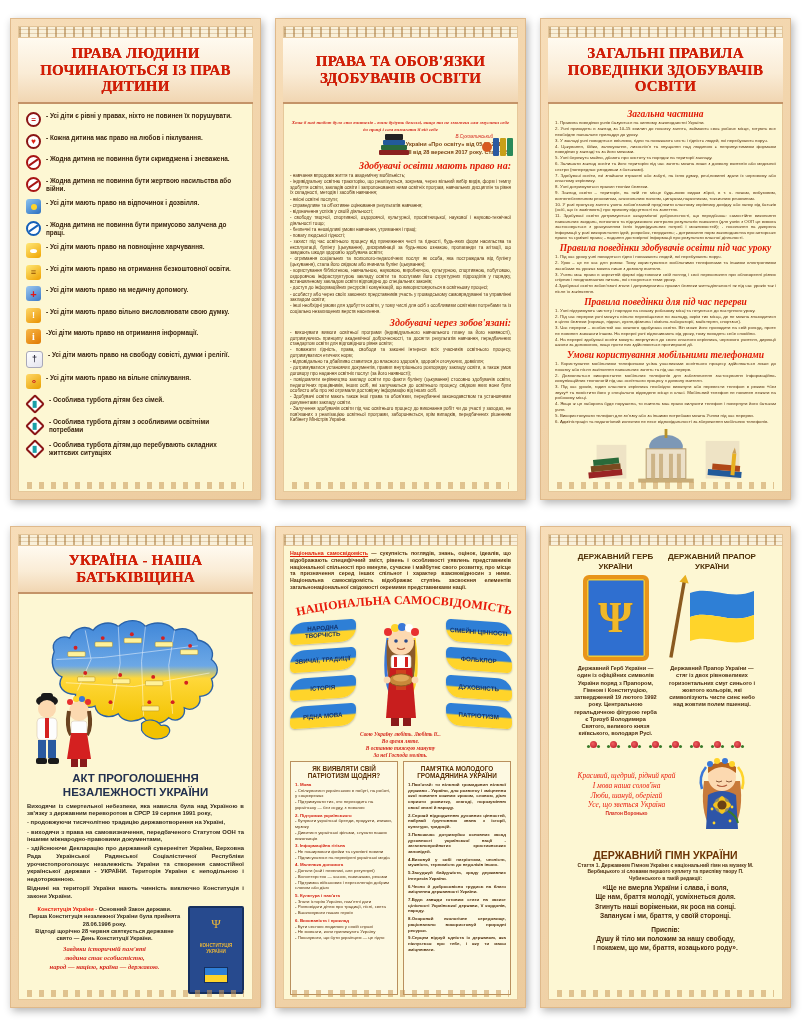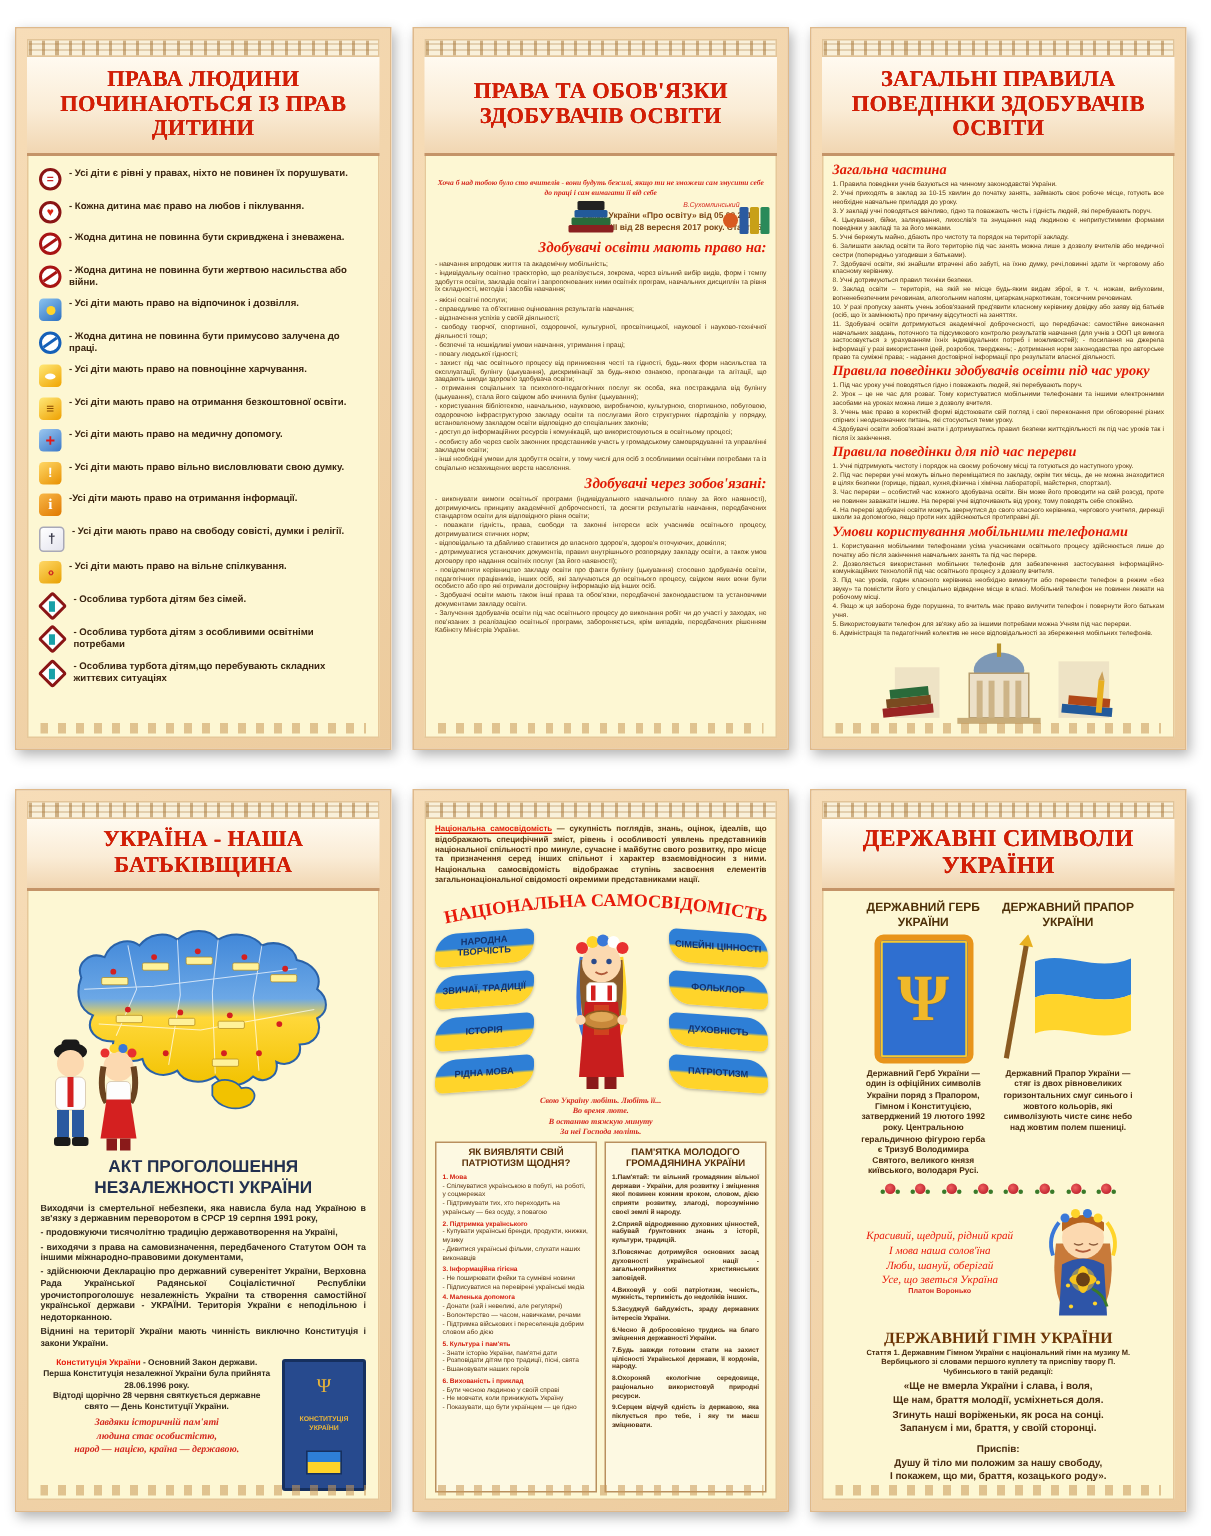--- a/index.html
+++ b/index.html
@@ -63,21 +63,21 @@
   .lawref{color:#7a4515;font-weight:bold;font-size:5.6px;line-height:1.35;text-align:center;margin:1px 0 2px;}
   .script-h{font-family:"Liberation Serif",serif;font-style:italic;font-weight:bold;color:#e01b05;
        text-align:center;font-size:10px;margin:2px 0 2px;}
   .dense{font-size:4.55px;line-height:1.24;color:#57320f;text-align:justify;}
   .dense div{margin-bottom:.5px;}
   .bookstack{position:absolute;width:34px;height:22px;}
   .bookstack i{position:absolute;border-radius:1px;}
   
   .p3body{padding:3px 6px;}
   .sec-h{font-family:"Liberation Serif",serif;font-style:italic;font-weight:bold;color:#e01b05;
-       font-size:9.5px;margin:2px 0 1px;}
+       text-align:center;font-size:9.5px;margin:2px 0 1px;}
   .dense3{font-size:4.4px;line-height:1.25;color:#55300e;text-align:justify;}
   .dense3 div{margin-bottom:.5px;}
   .school-illus{margin:2px auto 0;display:block;}
   
   .p4body{padding:5px 8px;}
   .mapwrap{position:relative;height:170px;flex:none;}
   .act-h{font-family:"Liberation Sans",sans-serif;font-weight:bold;color:#22304f;text-align:center;
        font-size:11.5px;line-height:1.2;margin:3px 0 3px;}
   .act-text{font-size:5.9px;line-height:1.3;font-weight:bold;color:#33291c;text-align:justify;}
   .act-text div{margin-bottom:1.5px;}
@@ -125,21 +125,21 @@
   .herb .tz{color:#f0b82a;font-family:"Liberation Serif",serif;font-weight:bold;font-size:44px;line-height:.9;
        text-shadow:0 0 1px #8a5a00;}
   .symdesc{font-size:5.6px;line-height:1.3;font-weight:bold;color:#4a2c10;text-align:center;margin-top:4px;}
   .garland{display:flex;justify-content:space-around;margin:3px 10px;}
   .rose{width:7px;height:7px;border-radius:50%;background:radial-gradient(circle at 40% 40%,#f06060,#b01020);
        box-shadow:5px 2px 0 -2px #3a7a2a,-5px 2px 0 -2px #3a7a2a;}
   .poemrow{display:flex;align-items:center;gap:4px;}
   .poem{flex:1;color:#e81a0a;font-style:italic;font-family:"Liberation Serif",serif;font-weight:normal;
        font-size:7.4px;line-height:1.32;text-align:center;white-space:pre-line;}
   .poet{color:#d4281e;font-weight:bold;font-size:4.8px;text-align:center;margin-top:1px;}
-  .hymn-h{font-weight:bold;color:#6b3405;font-size:10.5px;text-align:center;margin:2px 0 1px;font-family:Liberation Serif, serif;}
+  .hymn-h{font-weight:bold;color:#6b3405;font-size:10.5px;text-align:center;margin:12px 0 1px;}
   .hymn-art{font-size:5px;line-height:1.3;font-weight:bold;color:#4a2c10;text-align:center;}
   .hymn-verse{font-size:6.6px;line-height:1.4;font-weight:bold;color:#4a2c10;text-align:center;
        white-space:pre-line;margin-top:2px;}
 </style>
 </head>
 <body>
 
 <div class="page">
   <div class="grid">
 
@@ -587,23 +587,20 @@
                 <div class="ln p">9.Серцем відчуй єдність із державою, яка піклується про тебе, і яку ти маєш зміцнювати.</div>
               </div>
           </div>
         </div>
         <div class="diamonds"></div>
       </div>
     </div>
 
     <div class="poster">
       <div class="orn"></div>
-      <div class="phead h2">
-        <div class="ptitle" style="font-size:16px">ДЕРЖАВНІ СИМВОЛИ УКРАЇНИ</div>
-      </div>
       <div class="pbody p6body">
         <div class="symrow">
           <div class="symcol">
             <div class="symlabel">ДЕРЖАВНИЙ ГЕРБ УКРАЇНИ</div>
             <div class="herb">
               <span class="tz">Ψ</span>
             </div>
             <div class="symdesc">Державний Герб України — один із офіційних символів  України поряд з Прапором, Гімном і Конституцією, затверджений 19 лютого 1992 року. Центральною геральдичною фігурою герба є Тризуб Володимира Святого, великого князя київського, володаря Русі.</div>
           </div>
           <div class="symcol">

